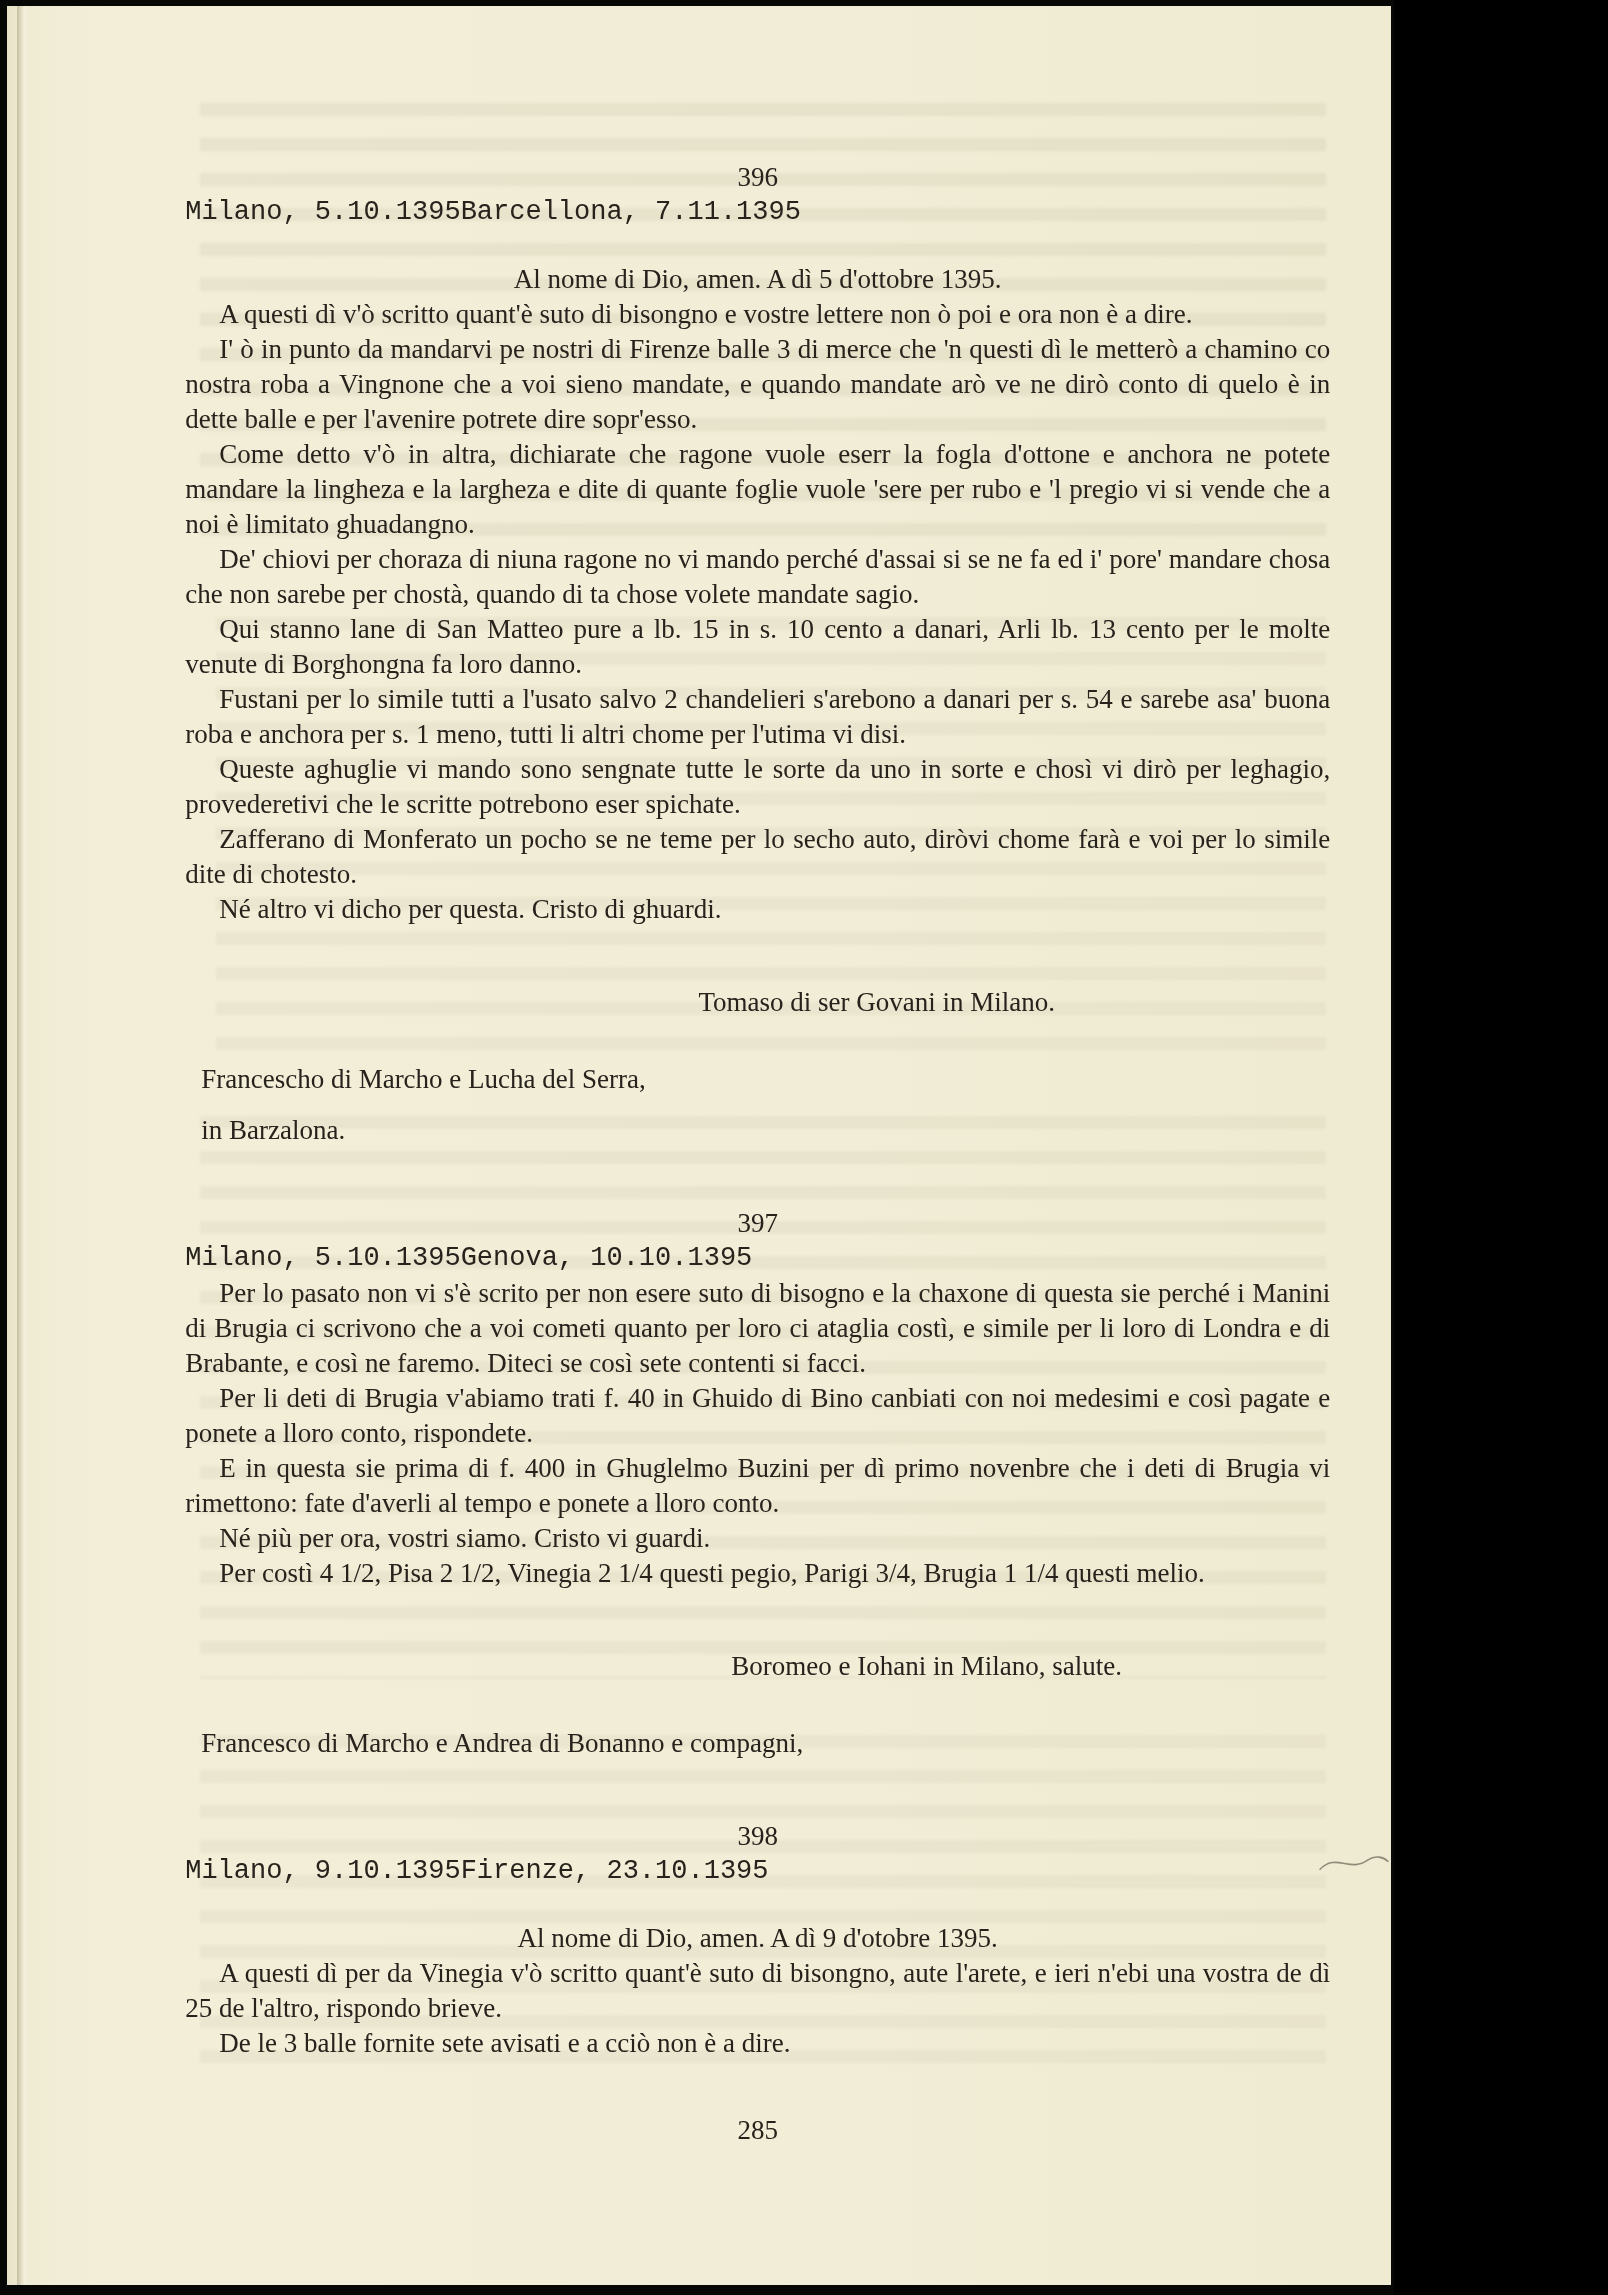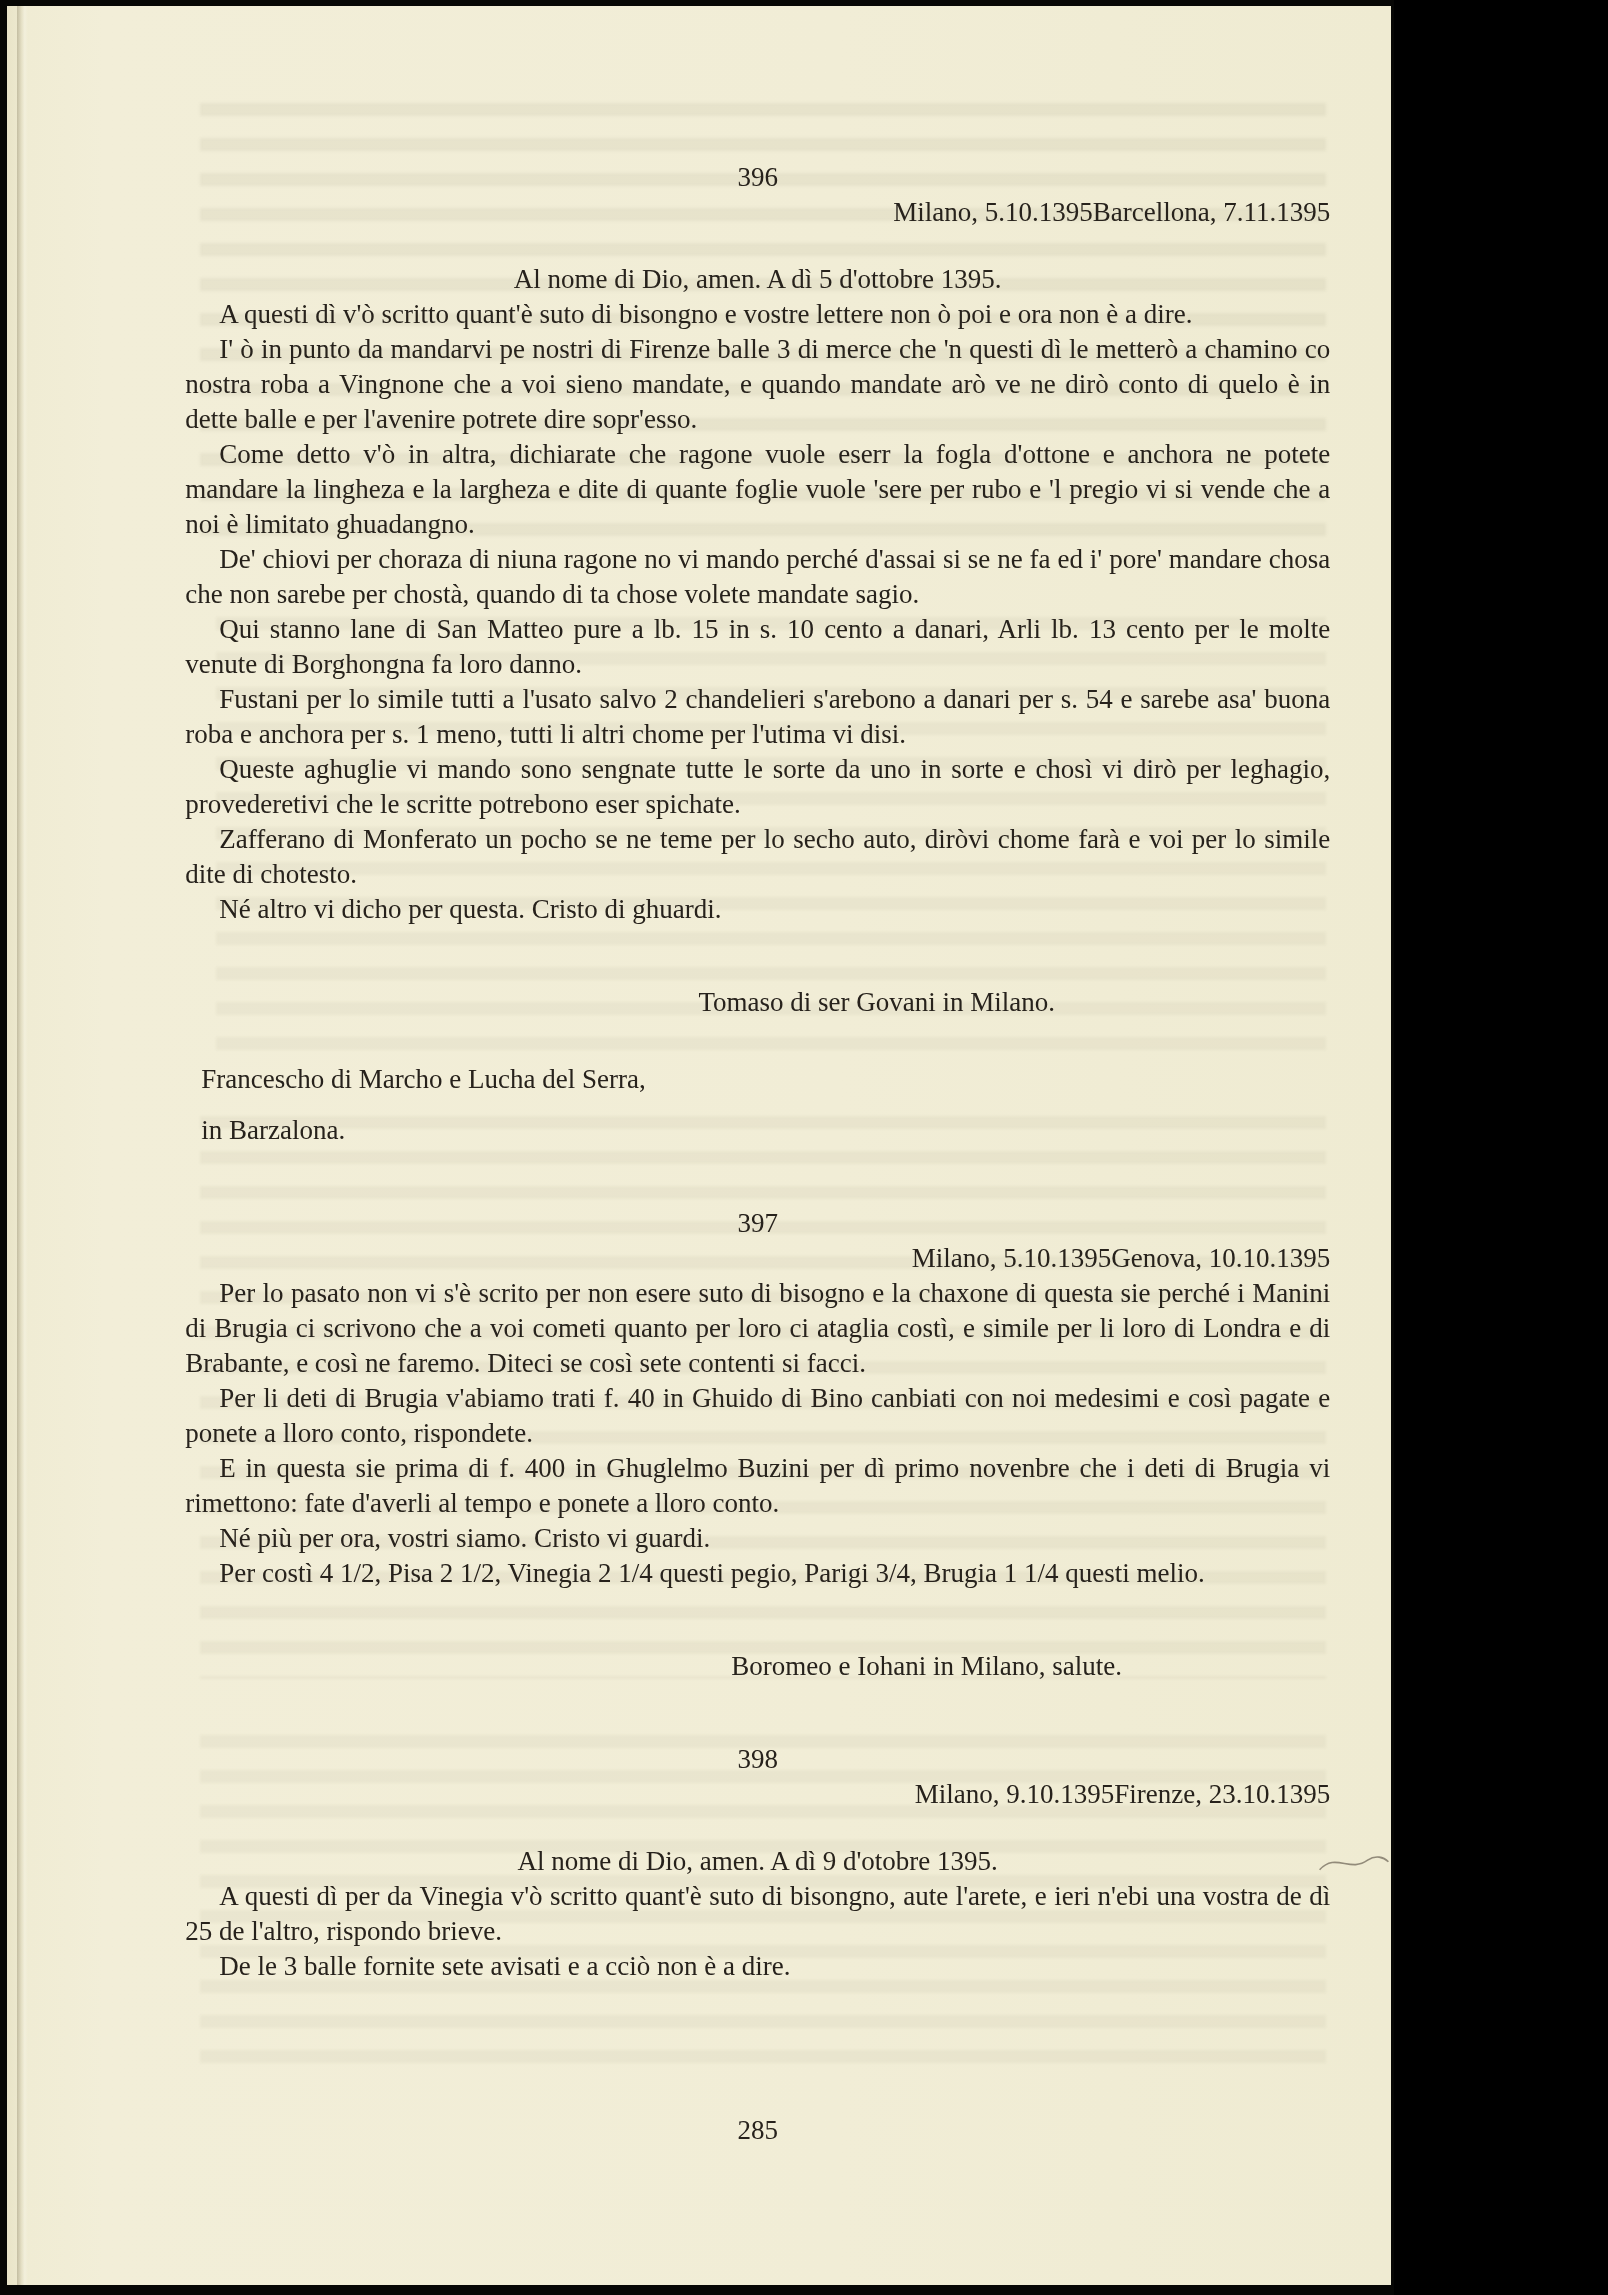--- a/index.html
+++ b/index.html
@@ -24,21 +24,21 @@
     pointer-events:none;
   }
   .content{
     position:absolute;
     left:178px;top:154px;width:1145px;
     font-size:27px;line-height:35px;
     text-align:justify;
   }
   .letter{margin:0;}
   .letter-number{text-align:center;margin:0;}
-  .date-row{display:flex;justify-content:flex-end;margin:0;}
+  .date-row{display:flex;justify-content:flex-start;margin:0;font-family:Liberation Mono, monospace;}
   .salutation{text-align:center;margin:32px 0 0 0;}
   p.body-par{margin:0;text-indent:34px;}
   .signature{margin:58px 0 0 0;text-align:center;position:relative;}
   .sig-shift-1{left:119px;}
   .sig-shift-2{left:169px;}
   .address{margin:42px 0 0 0;text-align:left;}
   .address div{margin:16px;}
   .letter + .letter{margin-top:58px;}
   .footer-num{
     position:absolute;left:178px;top:2109px;width:1145px;
@@ -96,20 +96,21 @@
           <span>Milano, 5.10.1395</span>
           <span>Genova, 10.10.1395</span>
         </div>
         <p class="body-par">Per lo pasato non vi s'è scrito per non esere suto di bisogno e la chaxone di questa sie perché i Manini di Brugia ci scrivono che a voi cometi quanto per loro ci ataglia costì, e simile per li loro di Londra e di Brabante, e così ne faremo. Diteci se così sete contenti si facci.</p>
         <p class="body-par">Per li deti di Brugia v'abiamo trati f. 40 in Ghuido di Bino canbiati con noi medesimi e così pagate e ponete a lloro conto, rispondete.</p>
         <p class="body-par">E in questa sie prima di f. 400 in Ghuglelmo Buzini per dì primo novenbre che i deti di Brugia vi rimettono: fate d'averli al tempo e ponete a lloro conto.</p>
         <p class="body-par">Né più per ora, vostri siamo. Cristo vi guardi.</p>
         <p class="body-par">Per costì 4 1/2, Pisa 2 1/2, Vinegia 2 1/4 questi pegio, Parigi 3/4, Brugia 1 1/4 questi melio.</p>
         <div class="signature sig-shift-2">Boromeo e Iohani in Milano, salute.</div>
         <div class="address">
+          <div>Francesco di Marcho e Andrea di Bonanno e compagni,</div>
         </div>
       </section>
 
       <section class="letter">
         <div class="letter-number">398</div>
         <div class="date-row">
           <span>Milano, 9.10.1395</span>
           <span>Firenze, 23.10.1395</span>
         </div>
         <div class="salutation">Al nome di Dio, amen. A dì 9 d'otobre 1395.</div>

